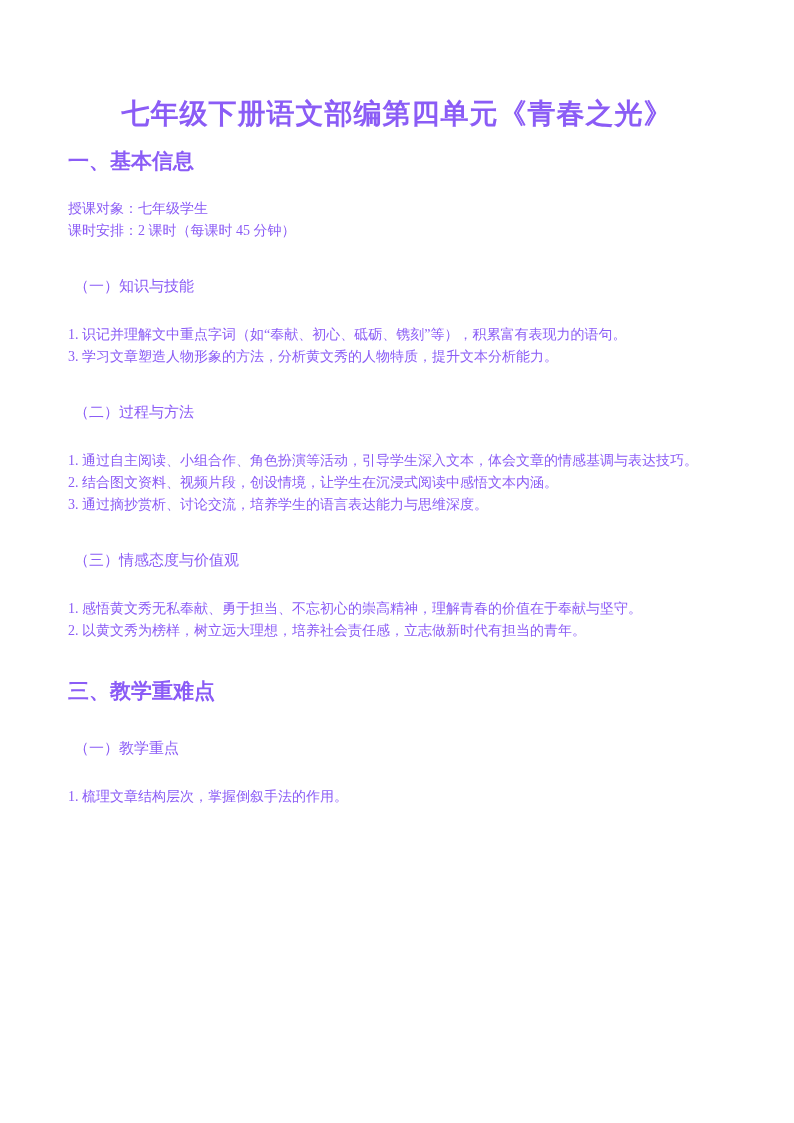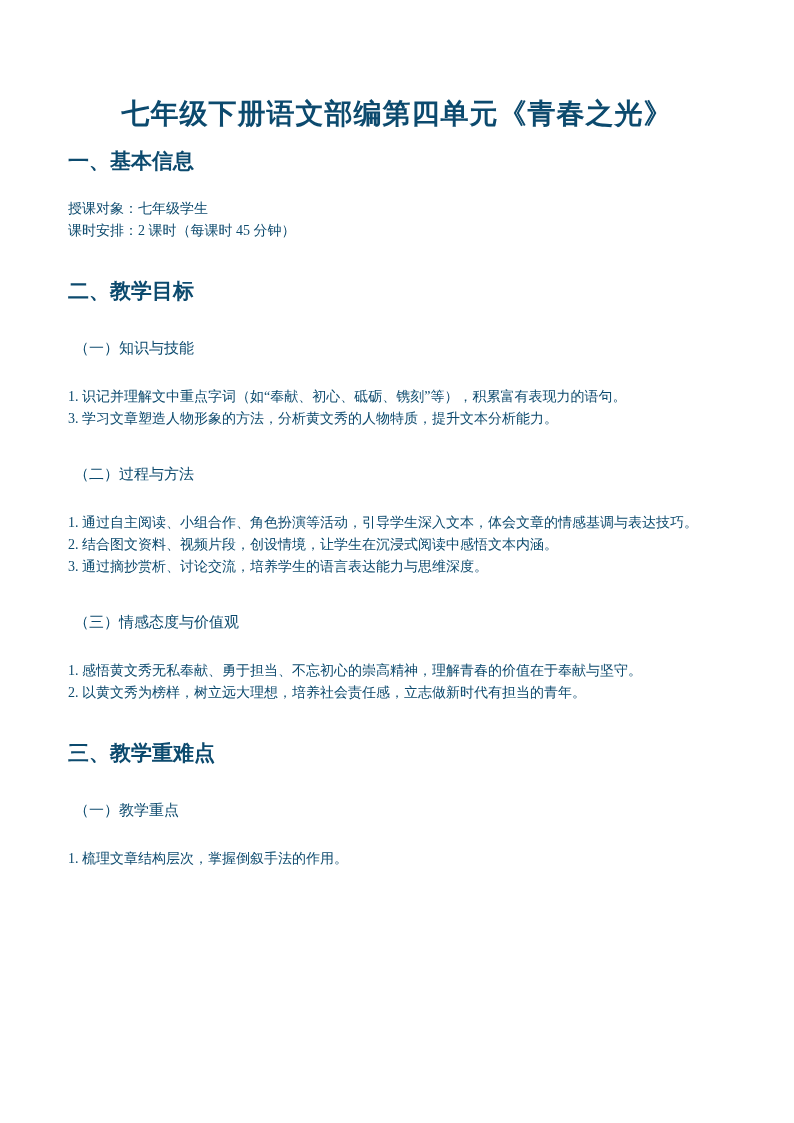--- a/index.html
+++ b/index.html
@@ -6,21 +6,21 @@
     margin: 0;
     padding: 0;
     background: #ffffff;
   }
   .page {
     position: relative;
     width: 794px;
     height: 1123px;
     margin: 0 auto;
     background: #ffffff;
-    color: #0c4a6e;
+    color: #8b5cf6;
     font-family: "Liberation Serif", "DejaVu Serif", serif;
     box-sizing: border-box;
     padding: 96px 68px 40px 68px;
     overflow: hidden;
   }
   .doc-title {
     margin: 0;
     font-size: 28px;
     line-height: 36px;
     font-weight: 700;
@@ -69,21 +69,20 @@
 
   <h1 class="doc-title">七年级下册语文部编第四单元《青春之光》</h1>
 
   <h2 class="h1 first">一、基本信息</h2>
 
   <div class="body-block">
     <p>授课对象：七年级学生</p>
     <p>课时安排：2 课时（每课时 45 分钟）</p>
   </div>
 
-  <h2 class="h1">二、教学目标</h2>
 
   <h3 class="h2">（一）知识与技能</h3>
   <div class="list-block">
     <p>1. 识记并理解文中重点字词（如“奉献、初心、砥砺、镌刻”等），积累富有表现力的语句。</p>
     <p>3. 学习文章塑造人物形象的方法，分析黄文秀的人物特质，提升文本分析能力。</p>
   </div>
 
   <h3 class="h2">（二）过程与方法</h3>
   <div class="list-block">
     <p>1. 通过自主阅读、小组合作、角色扮演等活动，引导学生深入文本，体会文章的情感基调与表达技巧。</p>

